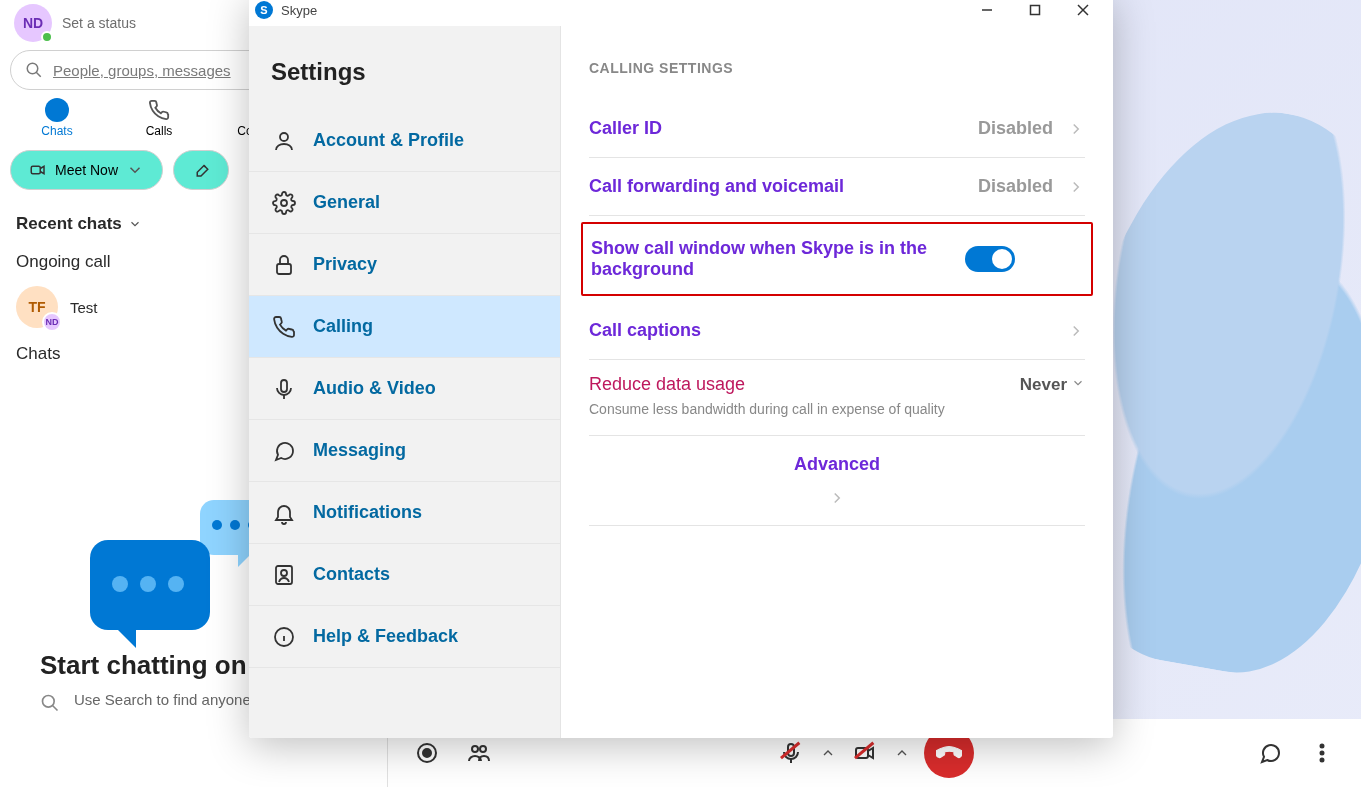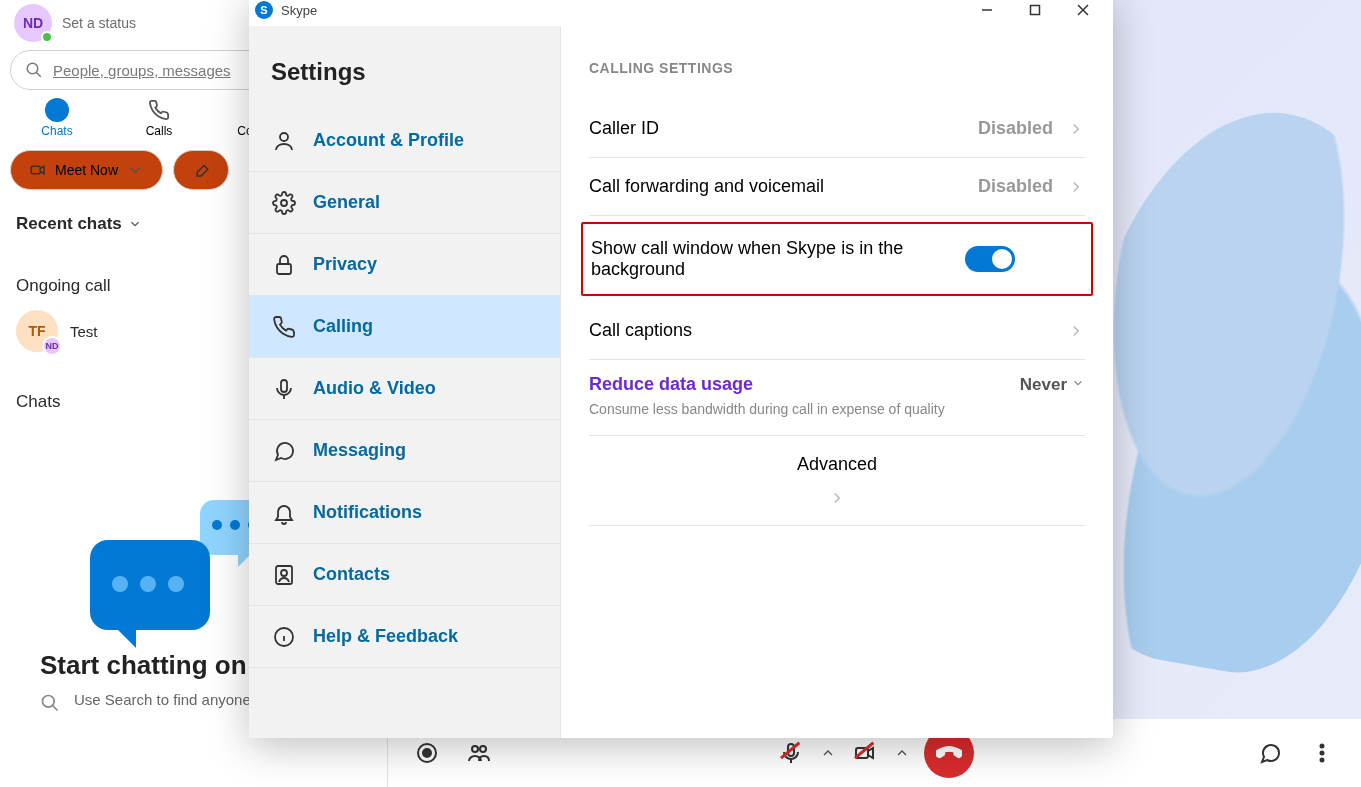--- a/index.html
+++ b/index.html
@@ -32,29 +32,29 @@
   .nav-tab .ico{width:24px;height:24px;margin:0 auto 2px;display:flex;align-items:center;justify-content:center;}
   .nav-tab .lbl{font-size:12px;}
   .nav-tab.active .lbl{color:#0078d4;}
   .nav-tab.active .bubble{background:#0078d4;}
   .bubble{width:24px;height:24px;border-radius:50%;background:#0078d4;}
   .phone-ico svg{width:22px;height:22px;stroke:#555;}
   .contacts-ico svg{width:22px;height:22px;stroke:#555;}
 
   .row-btns{display:flex; gap:10px; padding:10px 4px;}
   .pill{
-    height:40px; border:1px solid #d0d0d0; border-radius:20px; background:#c2410c;
+    height:40px; border:1px solid #d0d0d0; border-radius:20px; background:#5eead4;
     display:flex; align-items:center; justify-content:center; gap:8px; padding:0 18px;
     font-size:14px; cursor:pointer;
   }
   .pill svg{width:18px;height:18px;}
 
   .section-hdr{display:flex;align-items:center;gap:6px;padding:14px 10px 10px;font-weight:600;color:#2a2a2a;font-size:17px;}
   .section-hdr svg{width:14px;height:14px;stroke:#555;}
-  .section-plain{padding:8px 10px 6px;font-size:17px;color:#2a2a2a;margin-top:24px;}
+  .section-plain{padding:8px 10px 6px;font-size:17px;color:#2a2a2a;}
 
   .chat-item{display:flex;align-items:center;gap:12px;padding:8px 10px;cursor:pointer;}
   .avatar-tf{
     width:42px;height:42px;border-radius:50%;background:#ffe0c2;color:#b05a00;
     font-weight:600;font-size:14px;display:flex;align-items:center;justify-content:center;position:relative;
   }
   .avatar-tf .mini{
     position:absolute;right:-4px;bottom:-4px;width:20px;height:20px;border-radius:50%;
     background:#e6c7ff;color:#6b2db5;font-size:9px;font-weight:600;
     display:flex;align-items:center;justify-content:center;border:2px solid #fff;
@@ -118,30 +118,30 @@
   .s-item.active{background:#cfe8ff;}
   .s-item .s-ico{width:26px;height:26px;display:flex;align-items:center;justify-content:center;}
   .s-item .s-ico svg{width:24px;height:24px;stroke:#333;fill:none;stroke-width:1.8;}
 
   .settings-main{flex:1;padding:34px 28px 10px;overflow:auto;}
   .cat-title{font-size:14px;font-weight:700;color:#888;letter-spacing:0.5px;margin-bottom:24px;}
   .opt-row{
     border-bottom:1px solid #e4e4e4;padding:18px 0;display:flex;align-items:center;
     gap:14px; cursor:pointer;
   }
-  .opt-row .opt-label{font-size:18px;font-weight:400;color:#000000;flex:1;}
+  .opt-row .opt-label{font-size:18px;font-weight:700;color:#6d28d9;flex:1;}
   .opt-row .opt-val{font-size:18px;font-weight:600;color:#999;}
   .opt-row .chev{width:18px;height:18px;}
   .opt-row .chev svg{width:18px;height:18px;stroke:#bbb;stroke-width:2;fill:none;}
   .opt-row.hl{border:2.5px solid #d40000;border-radius:2px;padding:14px 8px;margin:6px -8px;}
   .toggle{width:50px;height:26px;border-radius:13px;background:#0078d4;position:relative;cursor:pointer;}
   .toggle .knob{position:absolute;right:3px;top:3px;width:20px;height:20px;border-radius:50%;background:#fff;}
   .reduce-block{border-bottom:1px solid #e4e4e4;padding:14px 0 18px;}
   .reduce-head{display:flex;align-items:center;}
-  .reduce-head .opt-label{font-size:18px;font-weight:700;color:#6d28d9;flex:1;}
+  .reduce-head .opt-label{font-size:18px;font-weight:400;color:#be185d;flex:1;}
   .reduce-head .opt-val{font-size:17px;font-weight:600;color:#555;}
   .reduce-head .chev svg{width:14px;height:14px;stroke:#888;stroke-width:2;fill:none;}
   .reduce-sub{font-size:14px;color:#888;margin-top:6px;}
 </style>
 </head>
 <body>
 
 <div class="app-left">
   <div class="profile-row">
     <div class="avatar-nd">

